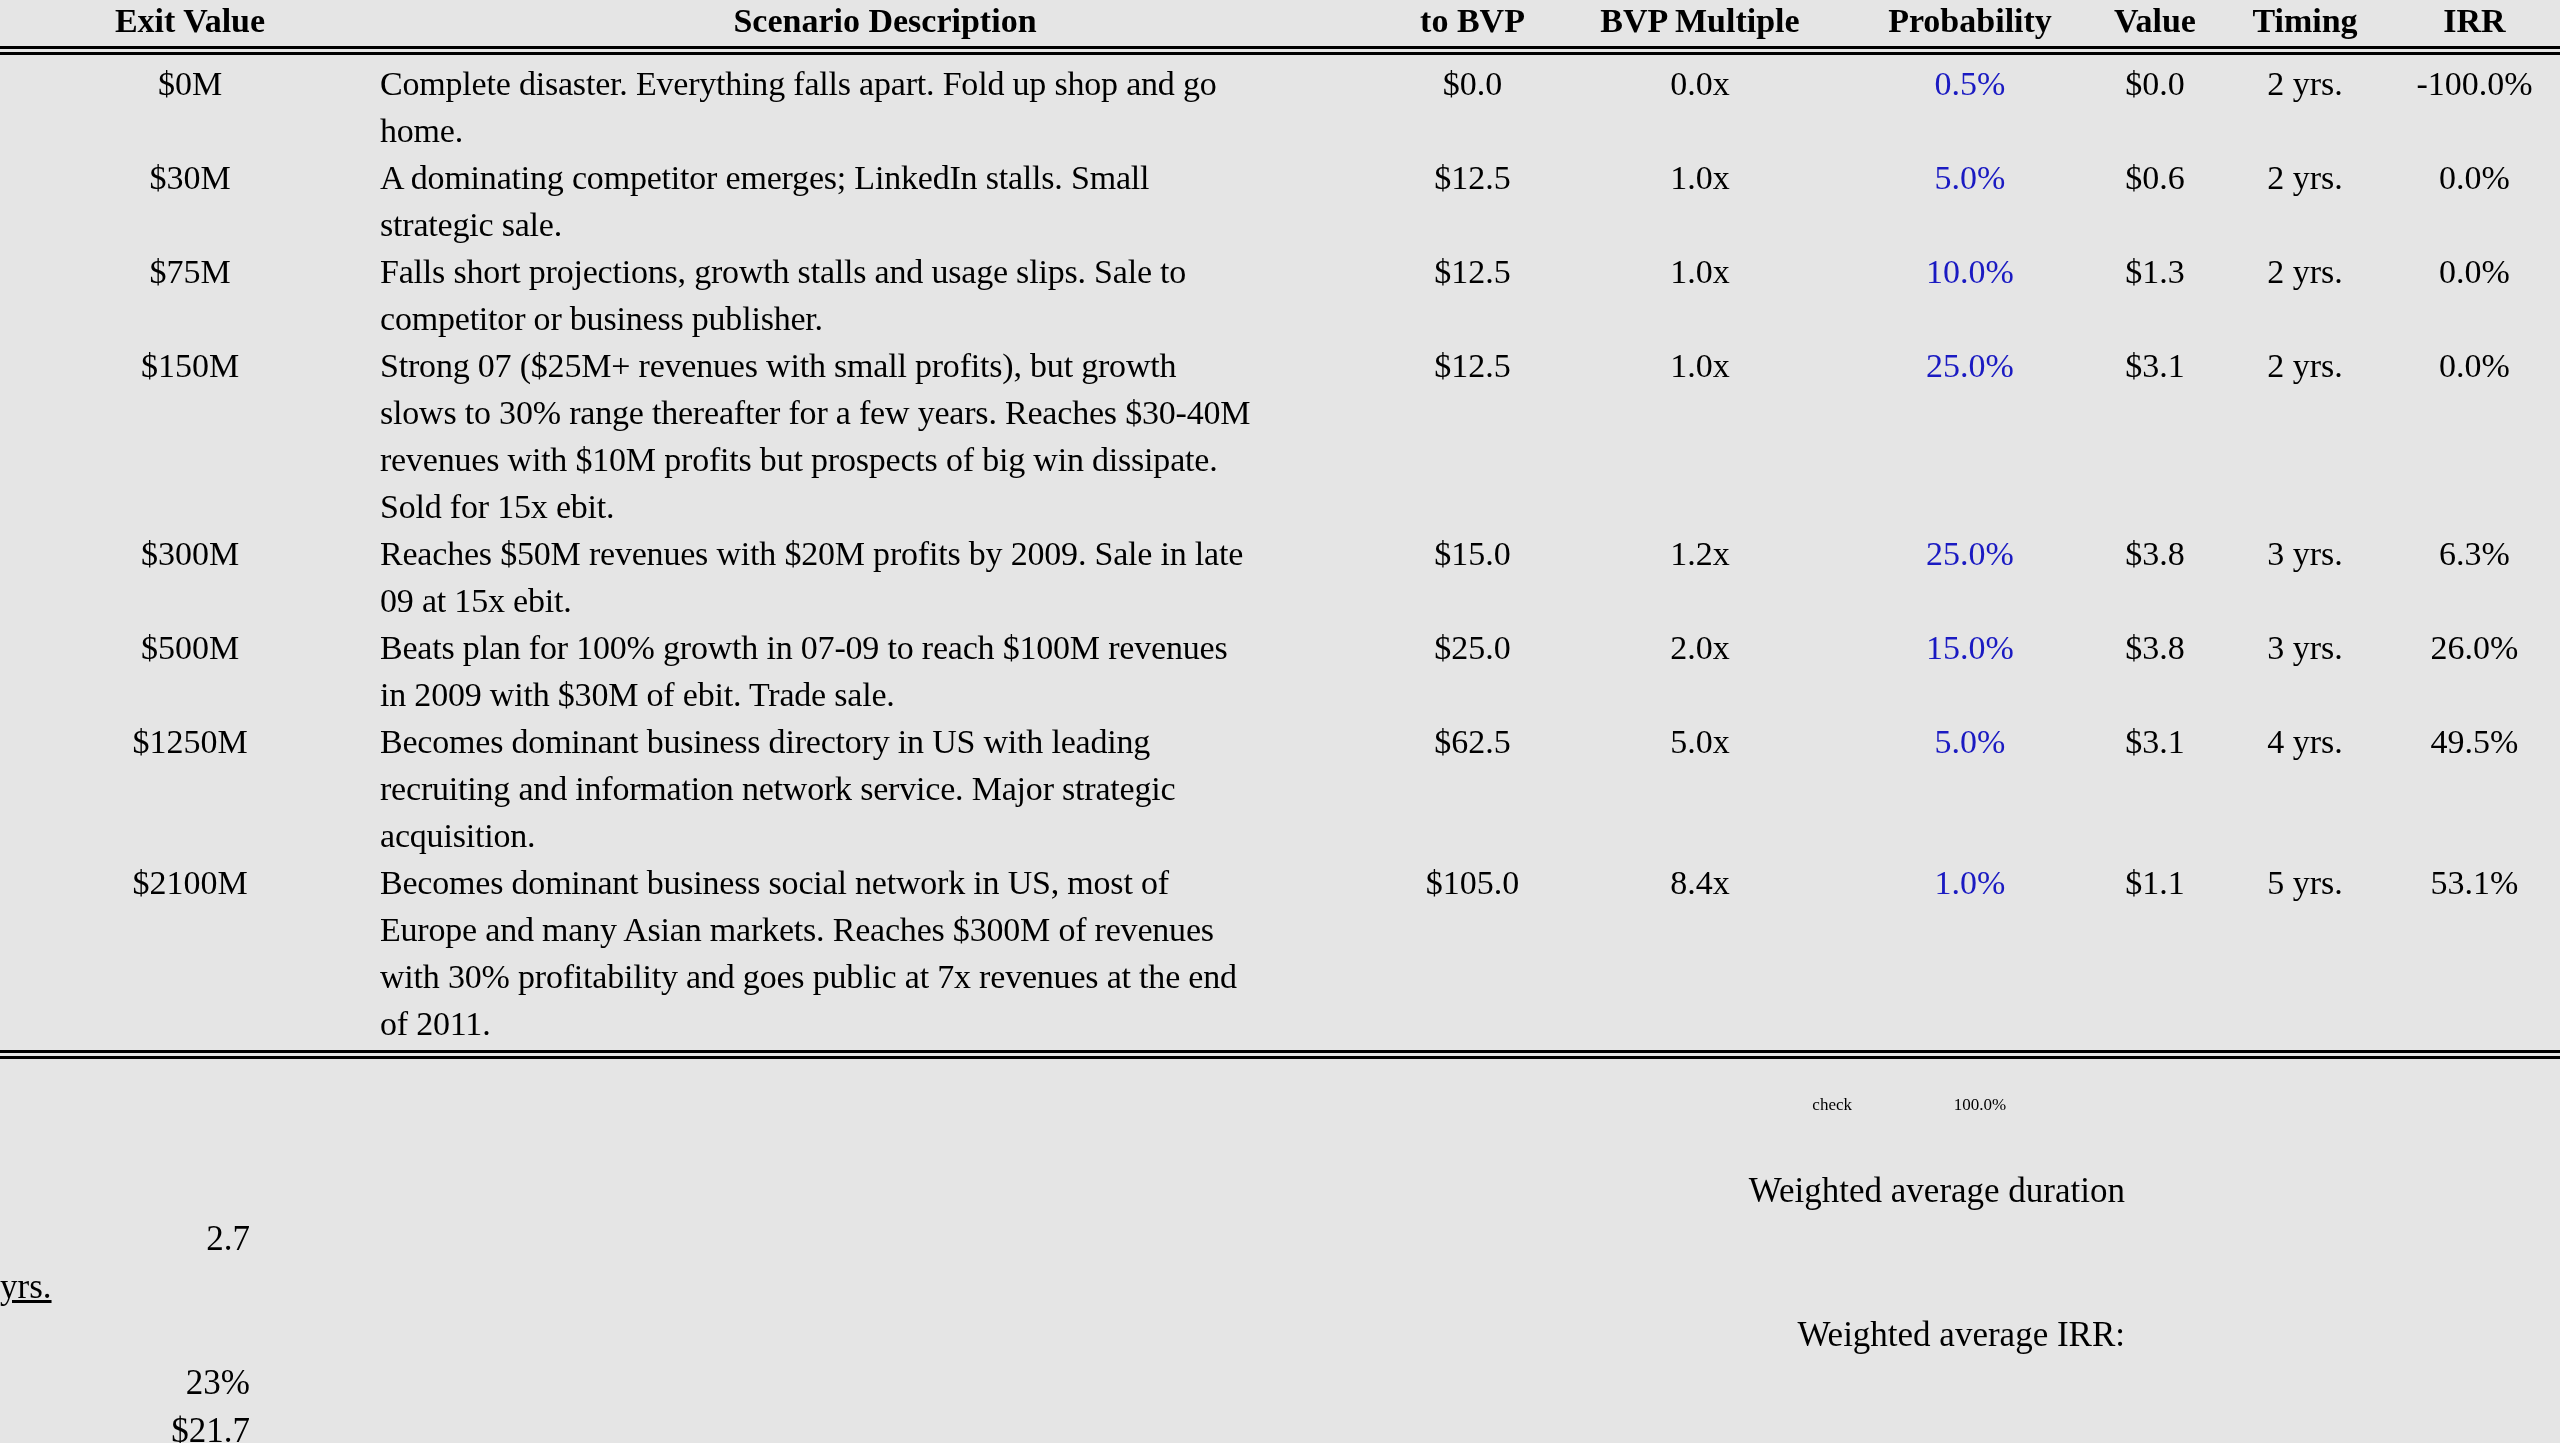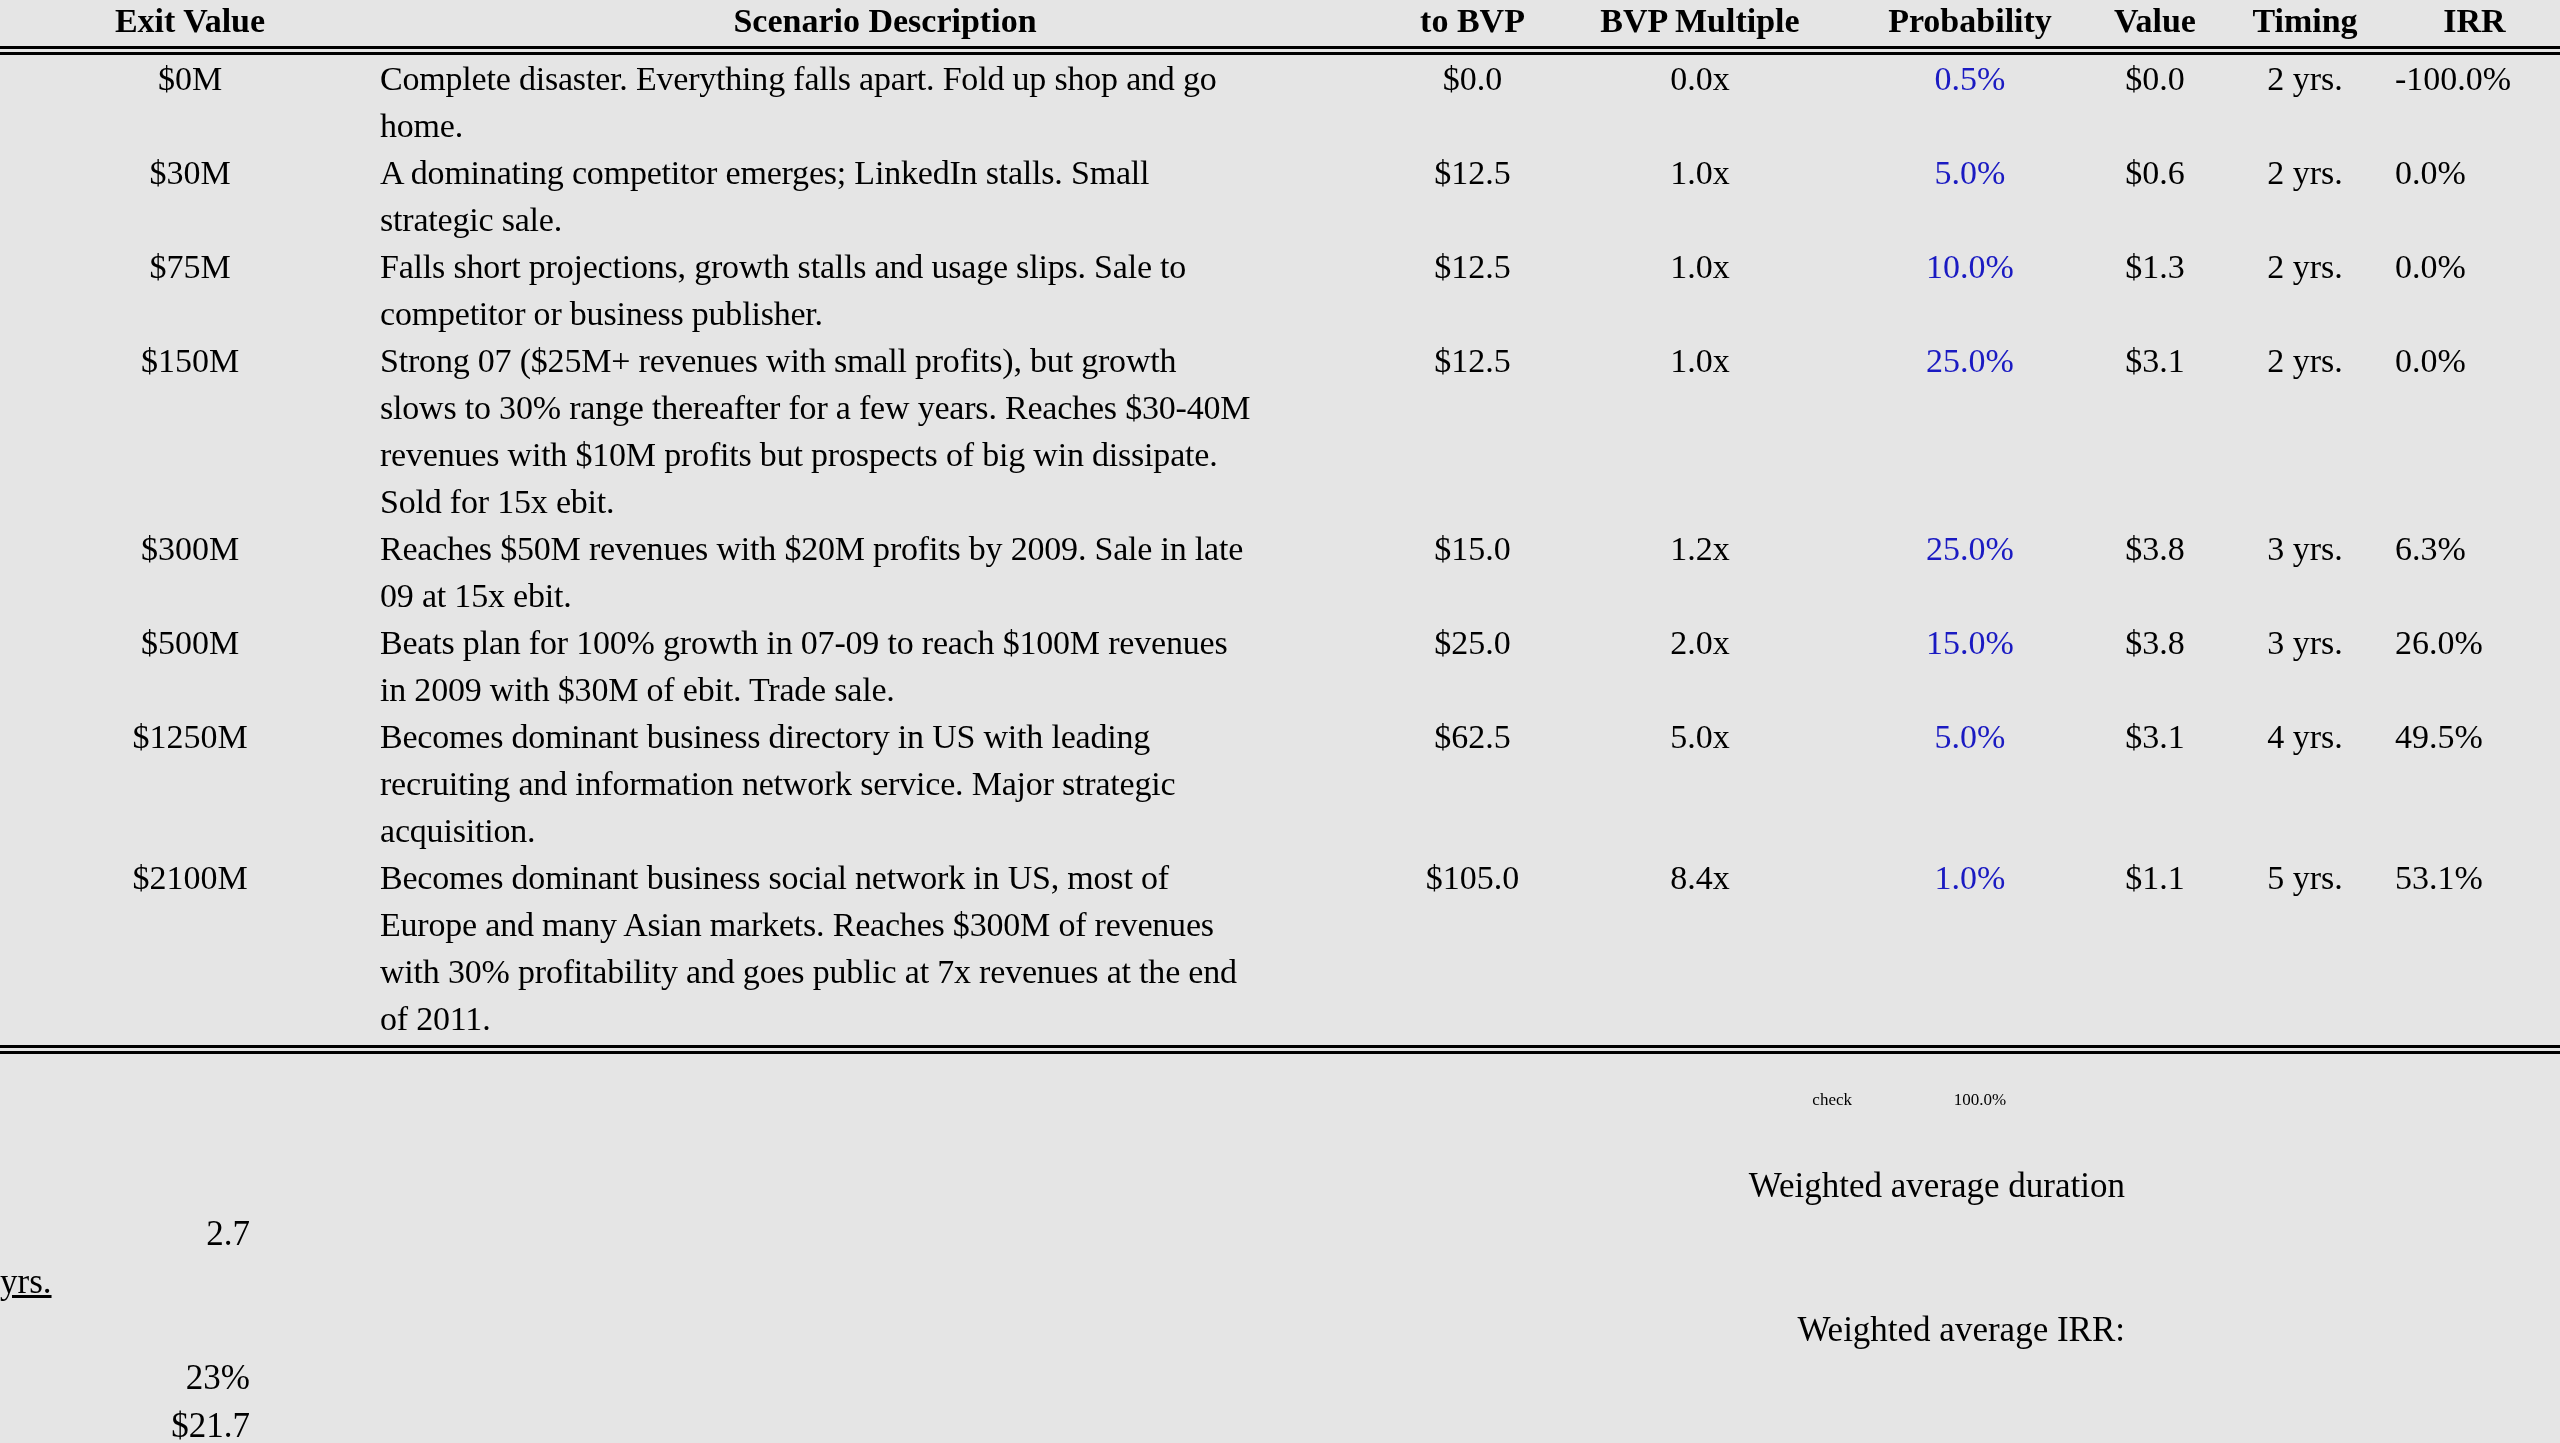--- a/index.html
+++ b/index.html
@@ -30,28 +30,28 @@
   th.h-exit{text-align:center;}
   th.h-desc{text-align:center;}
   th.h-irr{padding-right:6px;}
   tbody td{
     vertical-align:top;
     font-size:34px;
     line-height:47px;
     padding:0;
     text-align:center;
   }
-  tbody tr:first-child td{}
+  tbody tr:first-child td{padding-top:5px;}
   td.c-desc{
     text-align:left;
     white-space:pre;
     letter-spacing:-0.2px;
   }
   td.c-prob{color:var(--prob-color,#1a1ac2);}
-  td.c-irr{text-align:left;padding-right:6px;}
+  td.c-irr{text-align:center;padding-right:6px;}
   .bottom-rule{
     width:2560px;
     border-top:9px double #000;
     margin-top:3px;
   }
   .check-row{
     display:flex;
     margin-top:32px;
     font-size:17px;
     line-height:28px;

